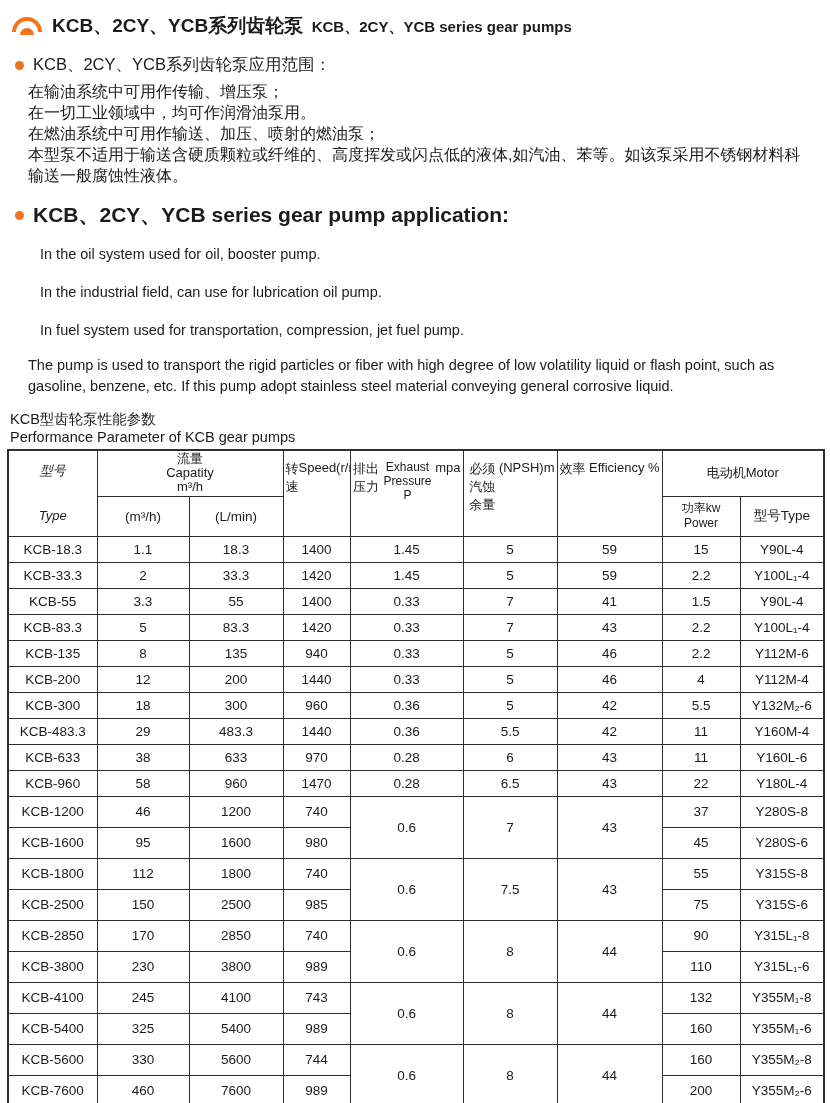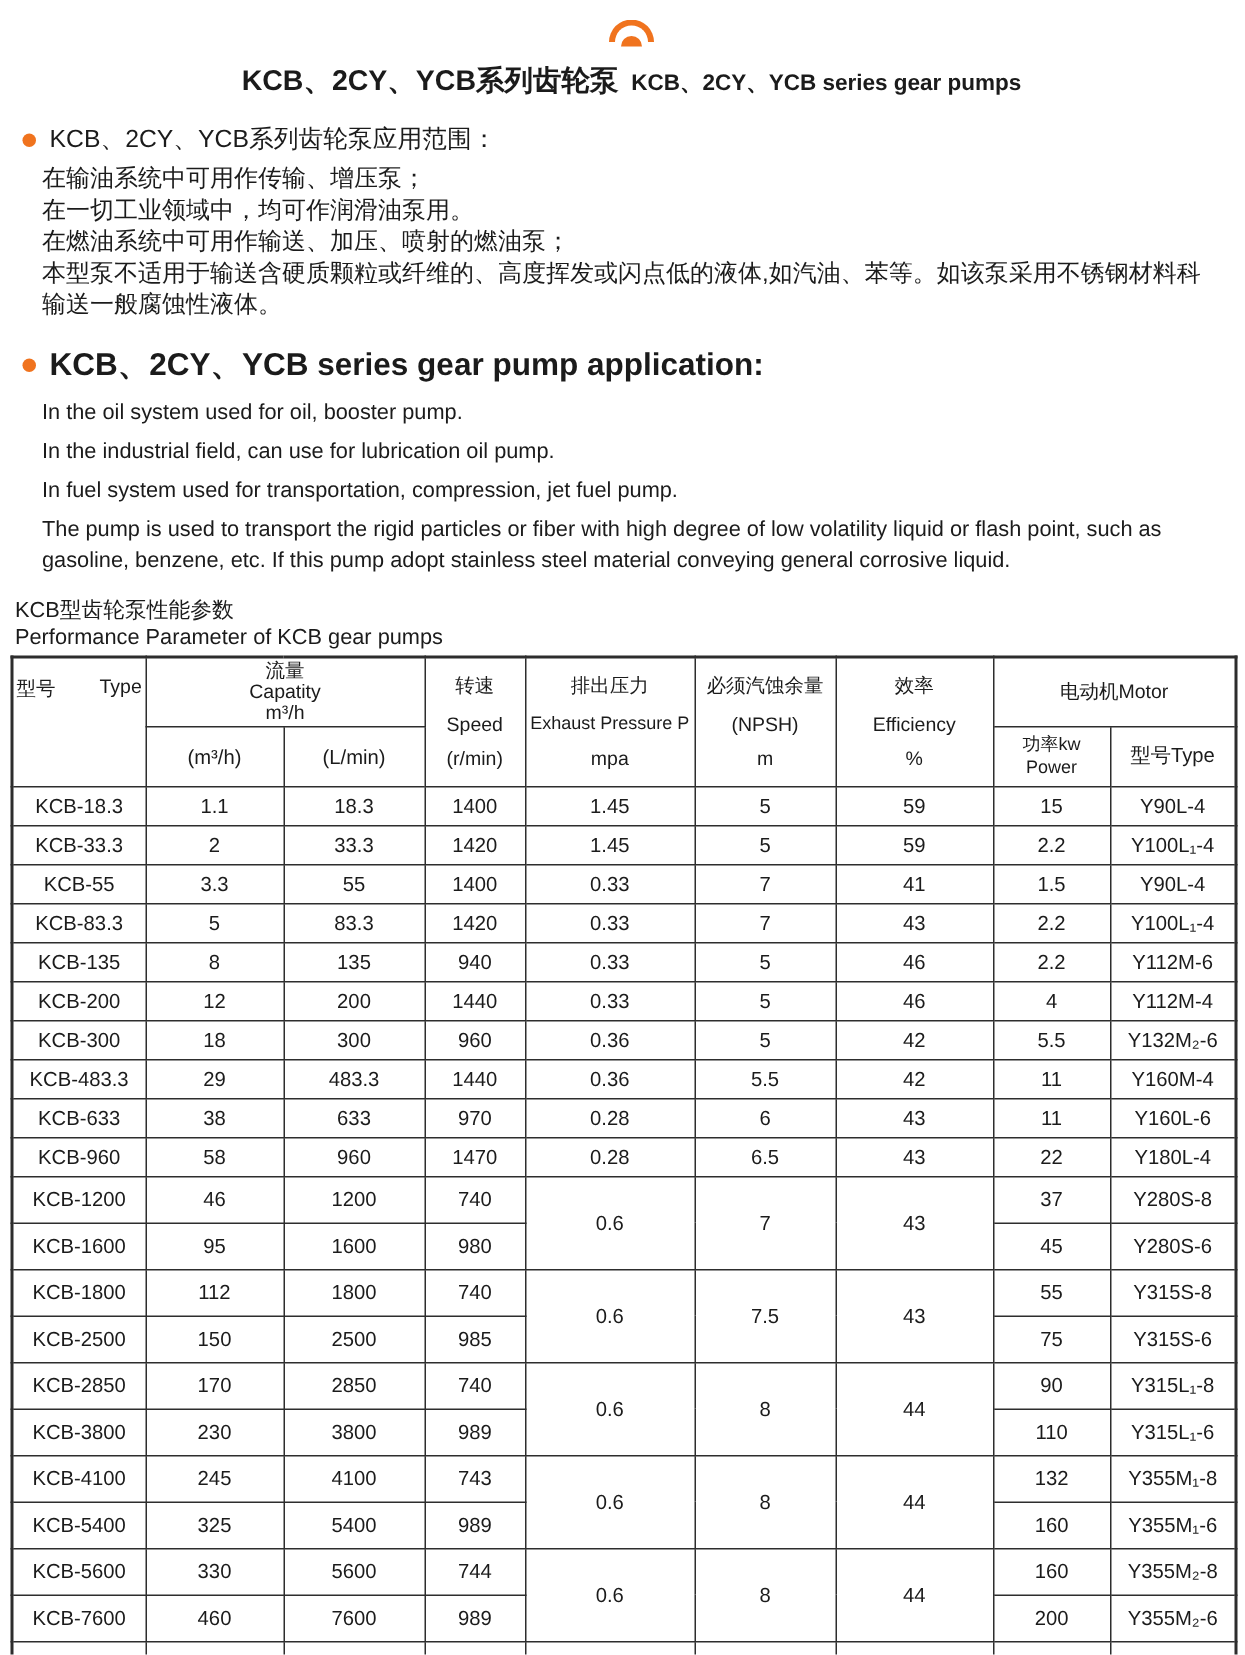--- a/index.html
+++ b/index.html
@@ -6,21 +6,21 @@
   html, body { margin: 0; padding: 0; }
   body {
     width: 830px; height: 1103px;
     background: #ffffff;
     color: #1b1b1b;
     font-family: "Liberation Sans", "DejaVu Sans", sans-serif;
     overflow: hidden;
   }
 
   
-  .doc-header { display: flex; align-items: center; gap: 10px; margin: 13px 0 0 12px; flex-direction: column; }
+  .doc-header { display: flex; align-items: center; gap: 10px; margin: 13px 0 0 12px; }
   .logo { position: relative; width: 30px; height: 18px; flex: 0 0 auto; }
   .logo-arc {
     position: absolute; left: 0; top: 0; width: 30px; height: 15px;
     border: 4px solid #F0731E; border-bottom: none;
     border-radius: 15px 15px 0 0;
   }
   .logo-dome {
     position: absolute; left: 8px; top: 11px; width: 14px; height: 7px;
     background: #F0731E; border-radius: 7px 7px 0 0;
   }
@@ -29,21 +29,21 @@
 
   
   .sec-head { display: flex; align-items: center; gap: 9px; margin: 15px 0 5px 15px; }
   .bullet { width: 9px; height: 9px; border-radius: 50%; background: #F0731E; flex: 0 0 auto; }
   .sec-head-zh { font-size: 16.5px; font-weight: normal; }
   .sec-head-en { font-size: 21px; font-weight: bold; }
 
   .body-zh { margin: 0 14px 0 28px; font-size: 16px; line-height: 21px; }
   .body-zh p { margin: 0; }
   .body-en { margin: 2px 14px 0 28px; font-size: 14.5px; }
-  .body-en p.line { margin: 0; line-height: 26px; }
+  .body-en p.line { margin: 12px; line-height: 26px; }
   .body-en p.para { margin: 3px 0 0 0; line-height: 21px; }
 
   
   .table-titles { margin: 13px 0 3px 10px; font-size: 14.5px; line-height: 18px; }
   .table-titles div { margin: 0; }
 
   
   table.perf {
     border-collapse: collapse;
     table-layout: fixed;
@@ -58,22 +58,22 @@
     padding: 0 2px;
     font-weight: normal;
     font-size: 13.5px;
     overflow: hidden;
   }
   .perf thead tr.h1 { height: 46px; }
   .perf thead tr.h2 { height: 40px; }
   .perf tbody tr { height: 26px; }
   .perf tbody tr.tall { height: 31px; }
 
-  .spread2 { display: flex; flex-direction: row; justify-content: space-between; height: 78px; padding: 8px 0 9px 0; }
-  .spread3 { display: flex; flex-direction: column; justify-content: space-between; height: 80px; padding: 7px 0 8px 0; }
+  .spread2 { display: flex; flex-direction: column; justify-content: space-between; height: 78px; padding: 8px 0 9px 0; font-style: italic; }
+  .spread3 { display: flex; flex-direction: row; justify-content: space-between; height: 80px; padding: 7px 0 8px 0; }
   .tight3 div { line-height: 14px; font-size: 13px; }
   .tight2 div { line-height: 15px; font-size: 12px; }
   .hdr-en-sm { font-size: 12px; }
   .hdr-line { font-size: 13px; }
 </style>
 </head>
 <body>
 
 <div>
 

